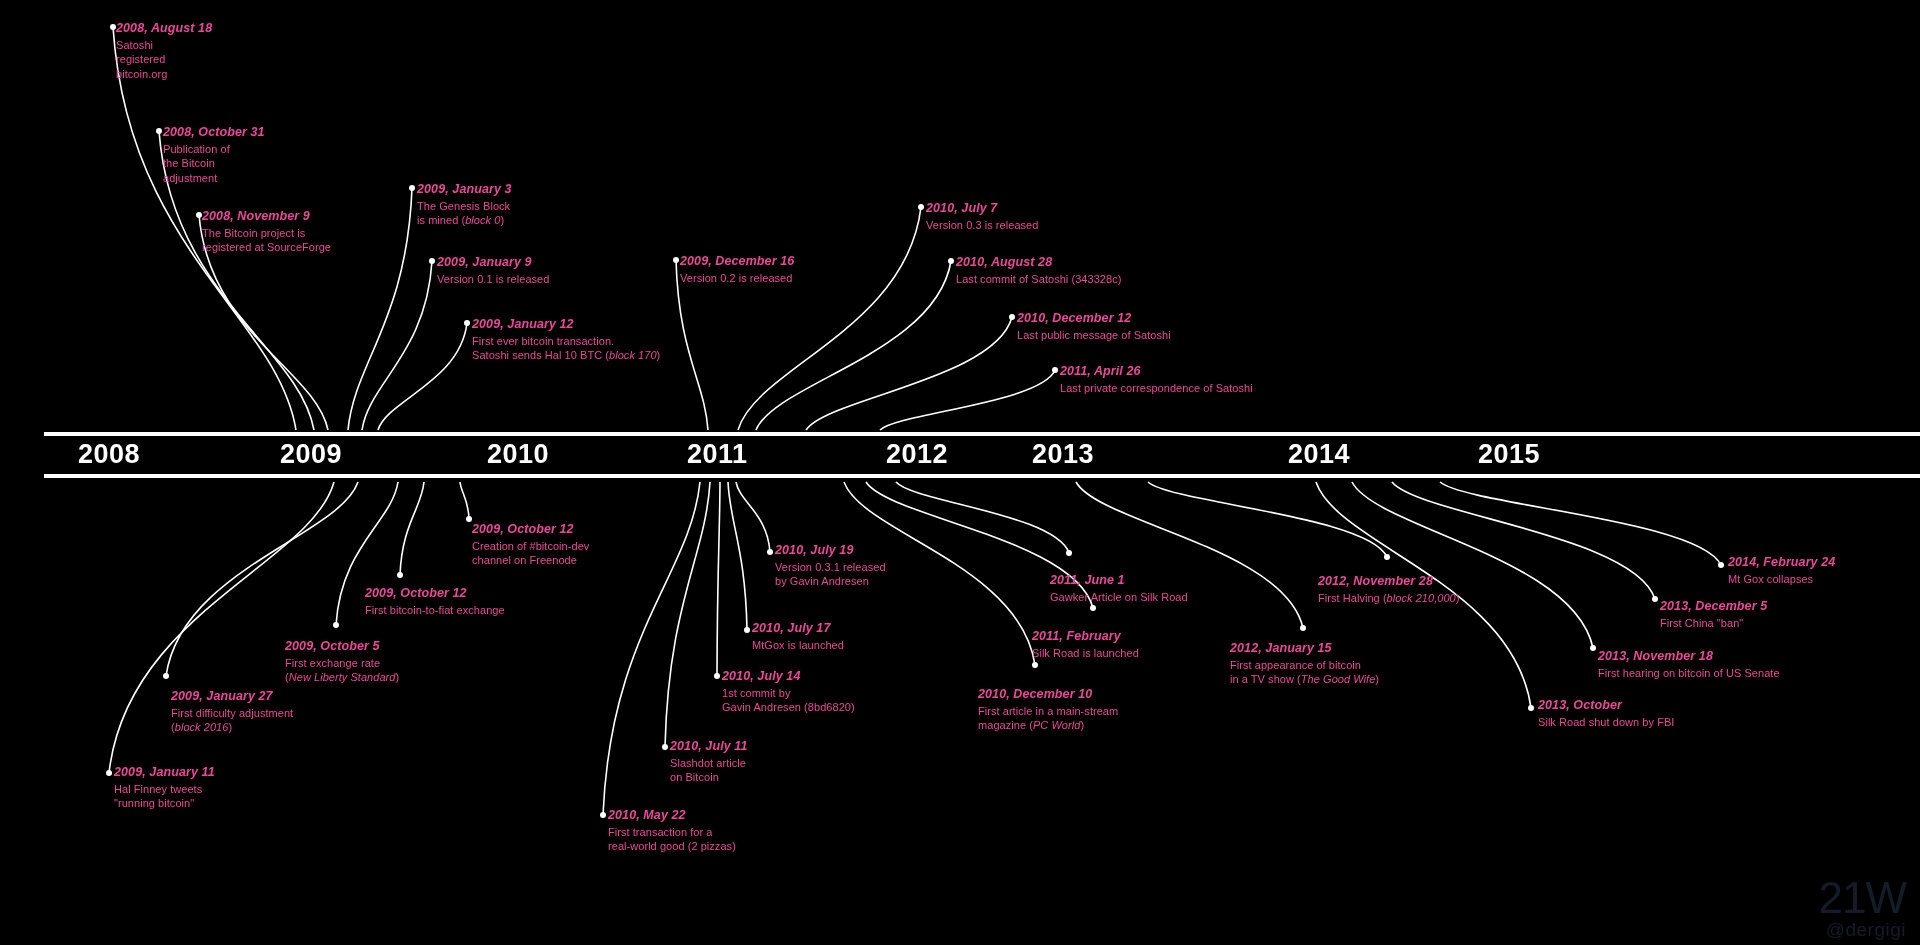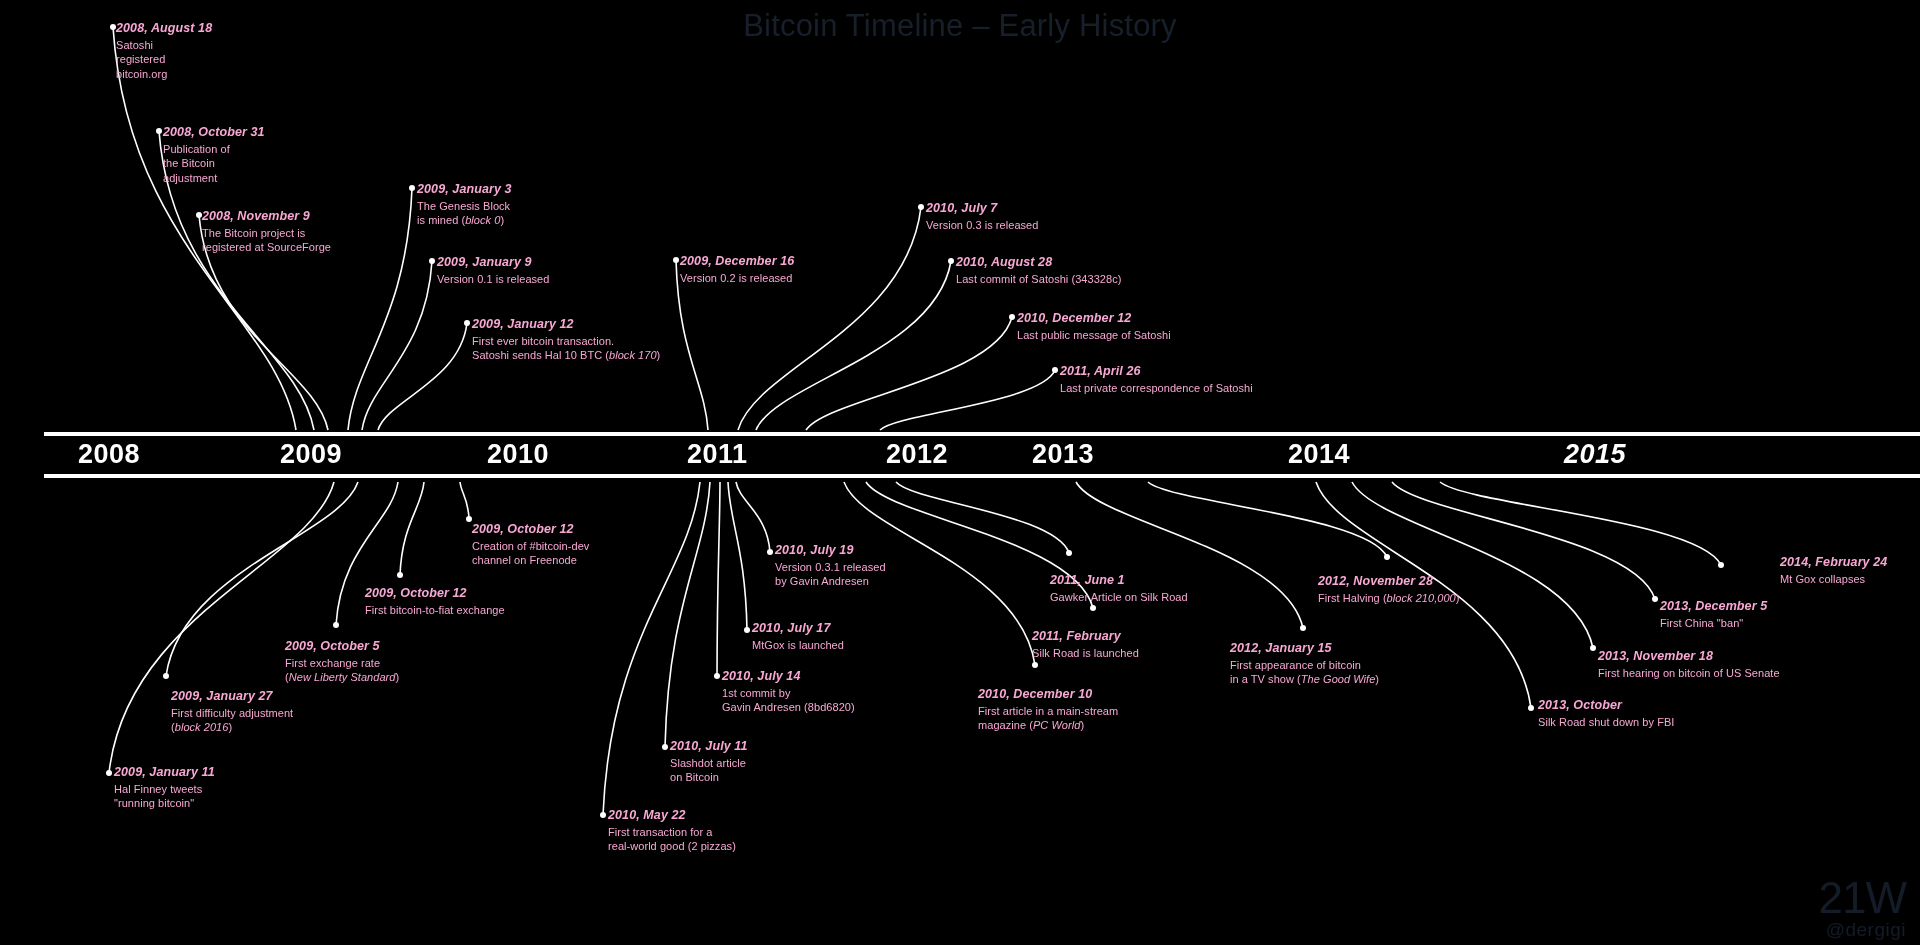--- a/index.html
+++ b/index.html
@@ -47,21 +47,21 @@
     top: 439px;
     font-size: 27px;
     font-weight: 700;
     color: #ffffff;
     letter-spacing: 0.5px;
     font-family: "Liberation Sans", sans-serif;
     white-space: nowrap;
   }
   .event {
     position: absolute;
-    color: #f9a8d4;
+    color: #ec4899;
     font-family: "Liberation Sans", sans-serif;
     white-space: nowrap;
     line-height: 1.34;
   }
   .event .date {
     font-size: 12.5px;
     font-weight: 700;
     font-style: italic;
     letter-spacing: 0.1px;
     display: block;
@@ -100,21 +100,20 @@
     font-weight: 400;
     display: block;
     letter-spacing: 0.5px;
   }
 </style>
 </head>
 <body>
 
 <div id="stage">
 
-  <div id="title">Bitcoin Timeline – Early History</div>
 
   <svg id="wires" viewBox="0 0 1920 945">
       <path d="M113,27 C127.64,248.65 277.7,317.15999999999997 296,430" stroke="#ffffff" stroke-width="1.6" fill="none"></path>
       <path d="M159,131 C171.4,295.45000000000005 298.5,346.28 314,430" stroke="#ffffff" stroke-width="1.6" fill="none"></path>
       <path d="M199,215 C209.32,333.25 315.1,369.8 328,430" stroke="#ffffff" stroke-width="1.6" fill="none"></path>
       <path d="M412,188 C406.88,321.1 354.4,362.24 348,430" stroke="#ffffff" stroke-width="1.6" fill="none"></path>
       <path d="M432,261 C426.4,353.95 369,382.68 362,430" stroke="#ffffff" stroke-width="1.6" fill="none"></path>
       <path d="M467,323 C459.88,381.85 386.9,400.04 378,430" stroke="#ffffff" stroke-width="1.6" fill="none"></path>
       <path d="M676,260 C678.56,353.5 704.8,382.4 708,430" stroke="#ffffff" stroke-width="1.6" fill="none"></path>
       <path d="M921,207 C906.36,329.65 756.3,367.56 738,430" stroke="#ffffff" stroke-width="1.6" fill="none"></path>
@@ -144,21 +143,21 @@
 
   <div class="axis-bar"></div>
   <div id="years-layer">
       <div class="year" style="left: 78px;">2008</div>
       <div class="year" style="left: 280px;">2009</div>
       <div class="year" style="left: 487px;">2010</div>
       <div class="year" style="left: 687px;">2011</div>
       <div class="year" style="left: 886px;">2012</div>
       <div class="year" style="left: 1032px;">2013</div>
       <div class="year" style="left: 1288px;">2014</div>
-      <div class="year" style="left: 1564px; font-style: italic;">2015</div>
+      <div class="year" style="left: 1478px;">2015</div>
     </div>
 
   <div id="events-above">
       <div class="event" style="left: 116px; top: 20px;">
         <span class="date">2008, August 18</span>
         <span class="desc">Satoshi</span>
         <span class="desc">registered</span>
         <span class="desc">bitcoin.org</span>
       </div>
       <div class="dot" style="left: 110px; top: 24px;"></div>
@@ -312,21 +311,21 @@
       <div class="event" style="left: 1598px; top: 648px;">
         <span class="date">2013, November 18</span>
         <span class="desc">First hearing on bitcoin of US Senate</span>
       </div>
       <div class="dot" style="left: 1590px; top: 645px;"></div>
       <div class="event" style="left: 1660px; top: 598px;">
         <span class="date">2013, December 5</span>
         <span class="desc">First China "ban"</span>
       </div>
       <div class="dot" style="left: 1652px; top: 596px;"></div>
-      <div class="event" style="left: 1780px; top: 554px;">
+      <div class="event" style="left: 1728px; top: 554px;">
         <span class="date">2014, February 24</span>
         <span class="desc">Mt Gox collapses</span>
       </div>
       <div class="dot" style="left: 1718px; top: 562px;"></div>
     </div>
 
   <div id="watermark">
     <span class="wm-logo">21W</span>
     <span class="wm-handle">@dergigi</span>
   </div>

